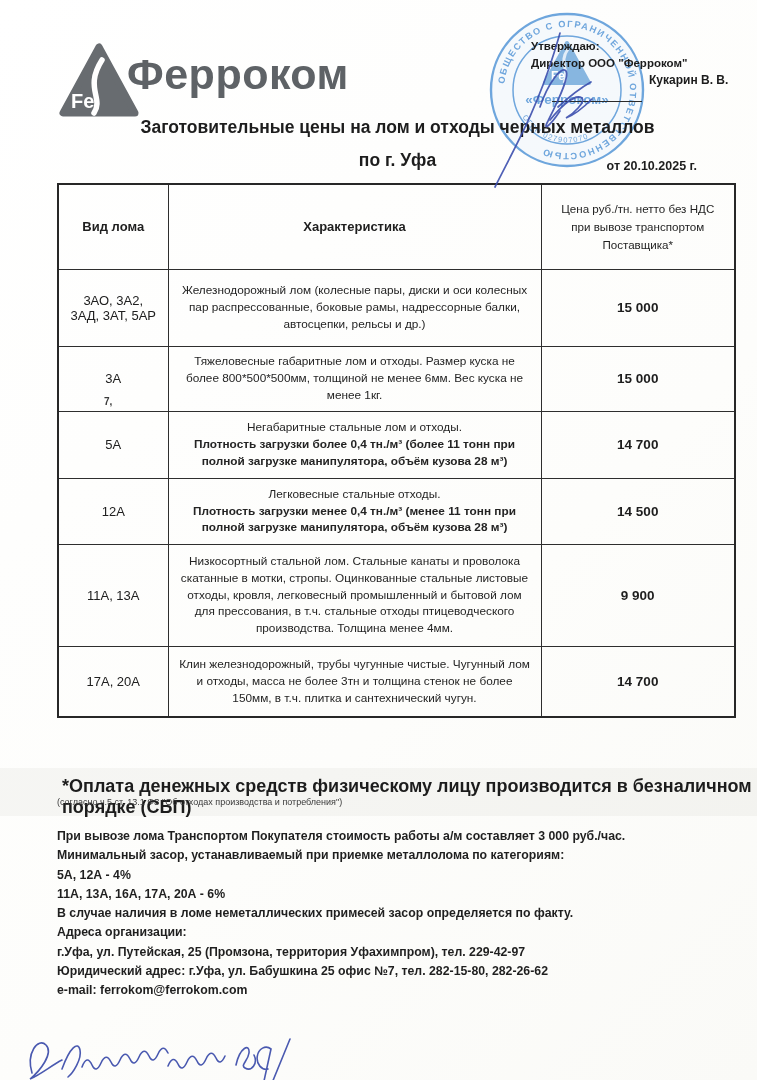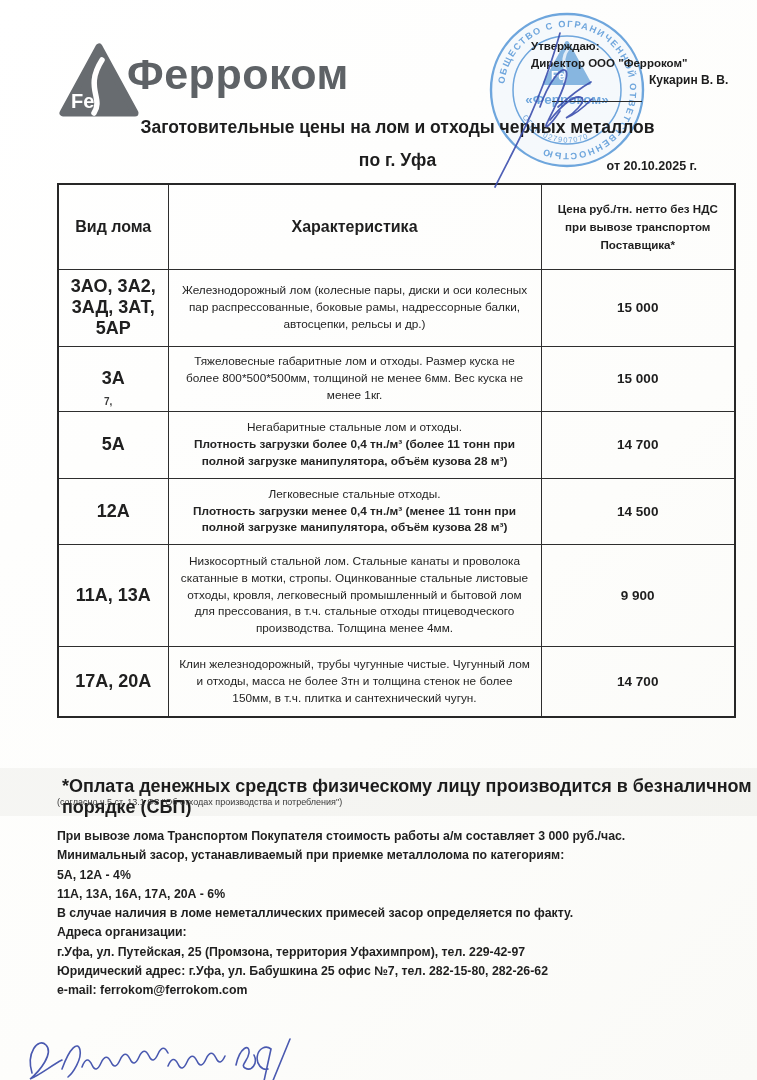--- a/index.html
+++ b/index.html
@@ -31,23 +31,23 @@
   
   .price-table {
     position:absolute; left:57px; top:183px; width:677px;
     border-collapse:collapse; table-layout:fixed; z-index:3;
   }
   .price-table td, .price-table th {
     border:1.5px solid #2e2e2e; vertical-align:middle; text-align:center;
     padding:3px 9px; background:transparent;
   }
   .price-table { border:2px solid #272727; }
-  th.h-type, th.h-char { font-size:16px; font-weight:700; color:#1f1f1f;margin-top:12px; }
-  th.h-price { font-size:11.6px; font-weight:700; line-height:1.55; color:#1f1f1f;text-align:center; }
-  td.c-type { font-size:18px; font-weight:700; color:#202020;margin-left:48px; }
+  th.h-type, th.h-char { font-size:13px; font-weight:700; color:#1f1f1f;margin-top:12px; }
+  th.h-price { font-size:11.6px; font-weight:400; line-height:1.55; color:#1f1f1f;text-align:center; }
+  td.c-type { font-size:13px; font-weight:400; color:#202020;margin-left:48px; }
   td.c-desc { font-size:11.8px; line-height:1.42; color:#242424; }
   td.c-desc .b { font-weight:700; }
   td.c-price { font-size:13.5px; font-weight:700; color:#1d1d1d; }
   tr.hrow { height:85px; }
   tr.r0 { height:77px; } tr.r1 { height:65px; } tr.r2 { height:67px; }
   tr.r3 { height:66px; } tr.r4 { height:102px; } tr.r5 { height:39px; }
   tr.r6 { height:71px; }
   .artifact { position:absolute; left:104px; top:396px; font-size:10px; font-weight:700; color:#3a3a3a; z-index:4; }
   
   .scan-band { position:absolute; left:0; top:768px; width:757px; height:48px; background:rgba(150,147,140,.08); }

